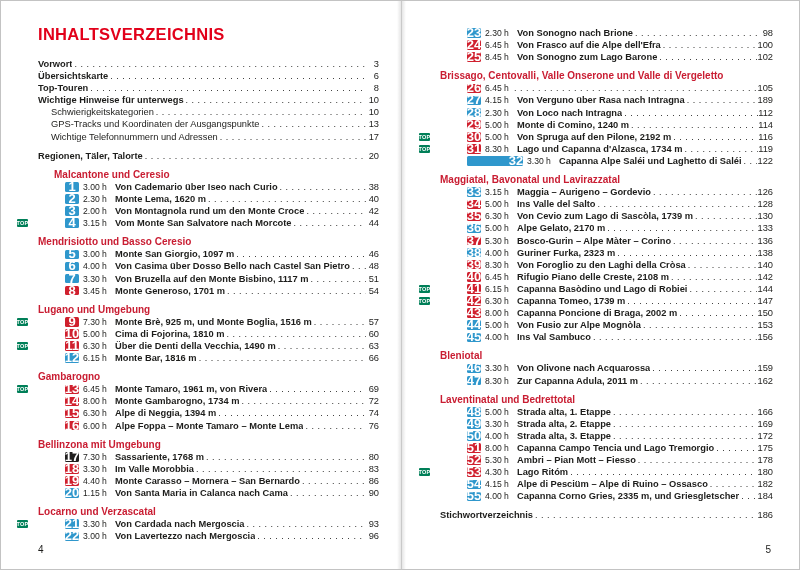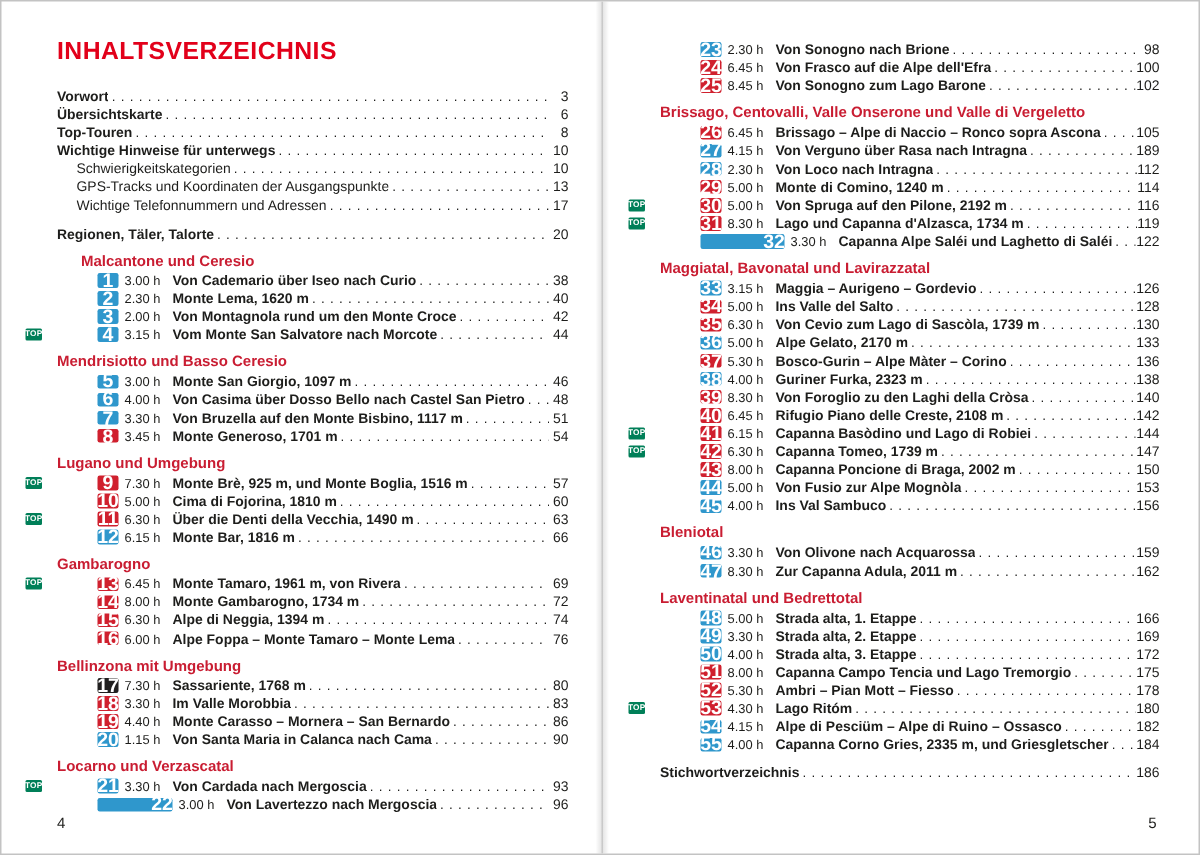--- a/index.html
+++ b/index.html
@@ -292,21 +292,21 @@
               <span class="top-badge" style="background: rgb(0, 127, 88);">TOP</span>
             </span>
             <span class="num-badge" style="background: rgb(47, 151, 204);">21</span>
             <span class="duration">3.30 h</span>
             <span class="entry-title">Von Cardada nach Mergoscia</span>
             <span class="dots"></span>
             <span class="pageno">93</span>
           </div>
           <div class="row tour-row">
             <span class="top-slot"></span>
-            <span class="num-badge" style="background: rgb(47, 151, 204); padding-left: 36px;">22</span>
+            <span class="num-badge" style="background: rgb(47, 151, 204);">22</span>
             <span class="duration">3.00 h</span>
             <span class="entry-title">Von Lavertezzo nach Mergoscia</span>
             <span class="dots"></span>
             <span class="pageno">96</span>
           </div>
         </div>
       </div>
     <div class="page-corner left">4</div>
   </div>
   <div class="page page-right">
@@ -336,21 +336,20 @@
             <span class="dots"></span>
             <span class="pageno">102</span>
           </div>
         </div>
         <div class="block">
           <div class="sec-heading" style="color: rgb(201, 29, 50);">Brissago, Centovalli, Valle Onserone und Valle di Vergeletto</div>
           <div class="row tour-row">
             <span class="top-slot"></span>
             <span class="num-badge" style="background: rgb(208, 32, 46);">26</span>
             <span class="duration">6.45 h</span>
-            <span class="entry-title">Brissago – Alpe di Naccio – Ronco sopra Ascona</span>
             <span class="dots"></span>
             <span class="pageno">105</span>
           </div>
           <div class="row tour-row">
             <span class="top-slot"></span>
             <span class="num-badge" style="background: rgb(47, 151, 204);">27</span>
             <span class="duration">4.15 h</span>
             <span class="entry-title">Von Verguno über Rasa nach Intragna</span>
             <span class="dots"></span>
             <span class="pageno">189</span>

